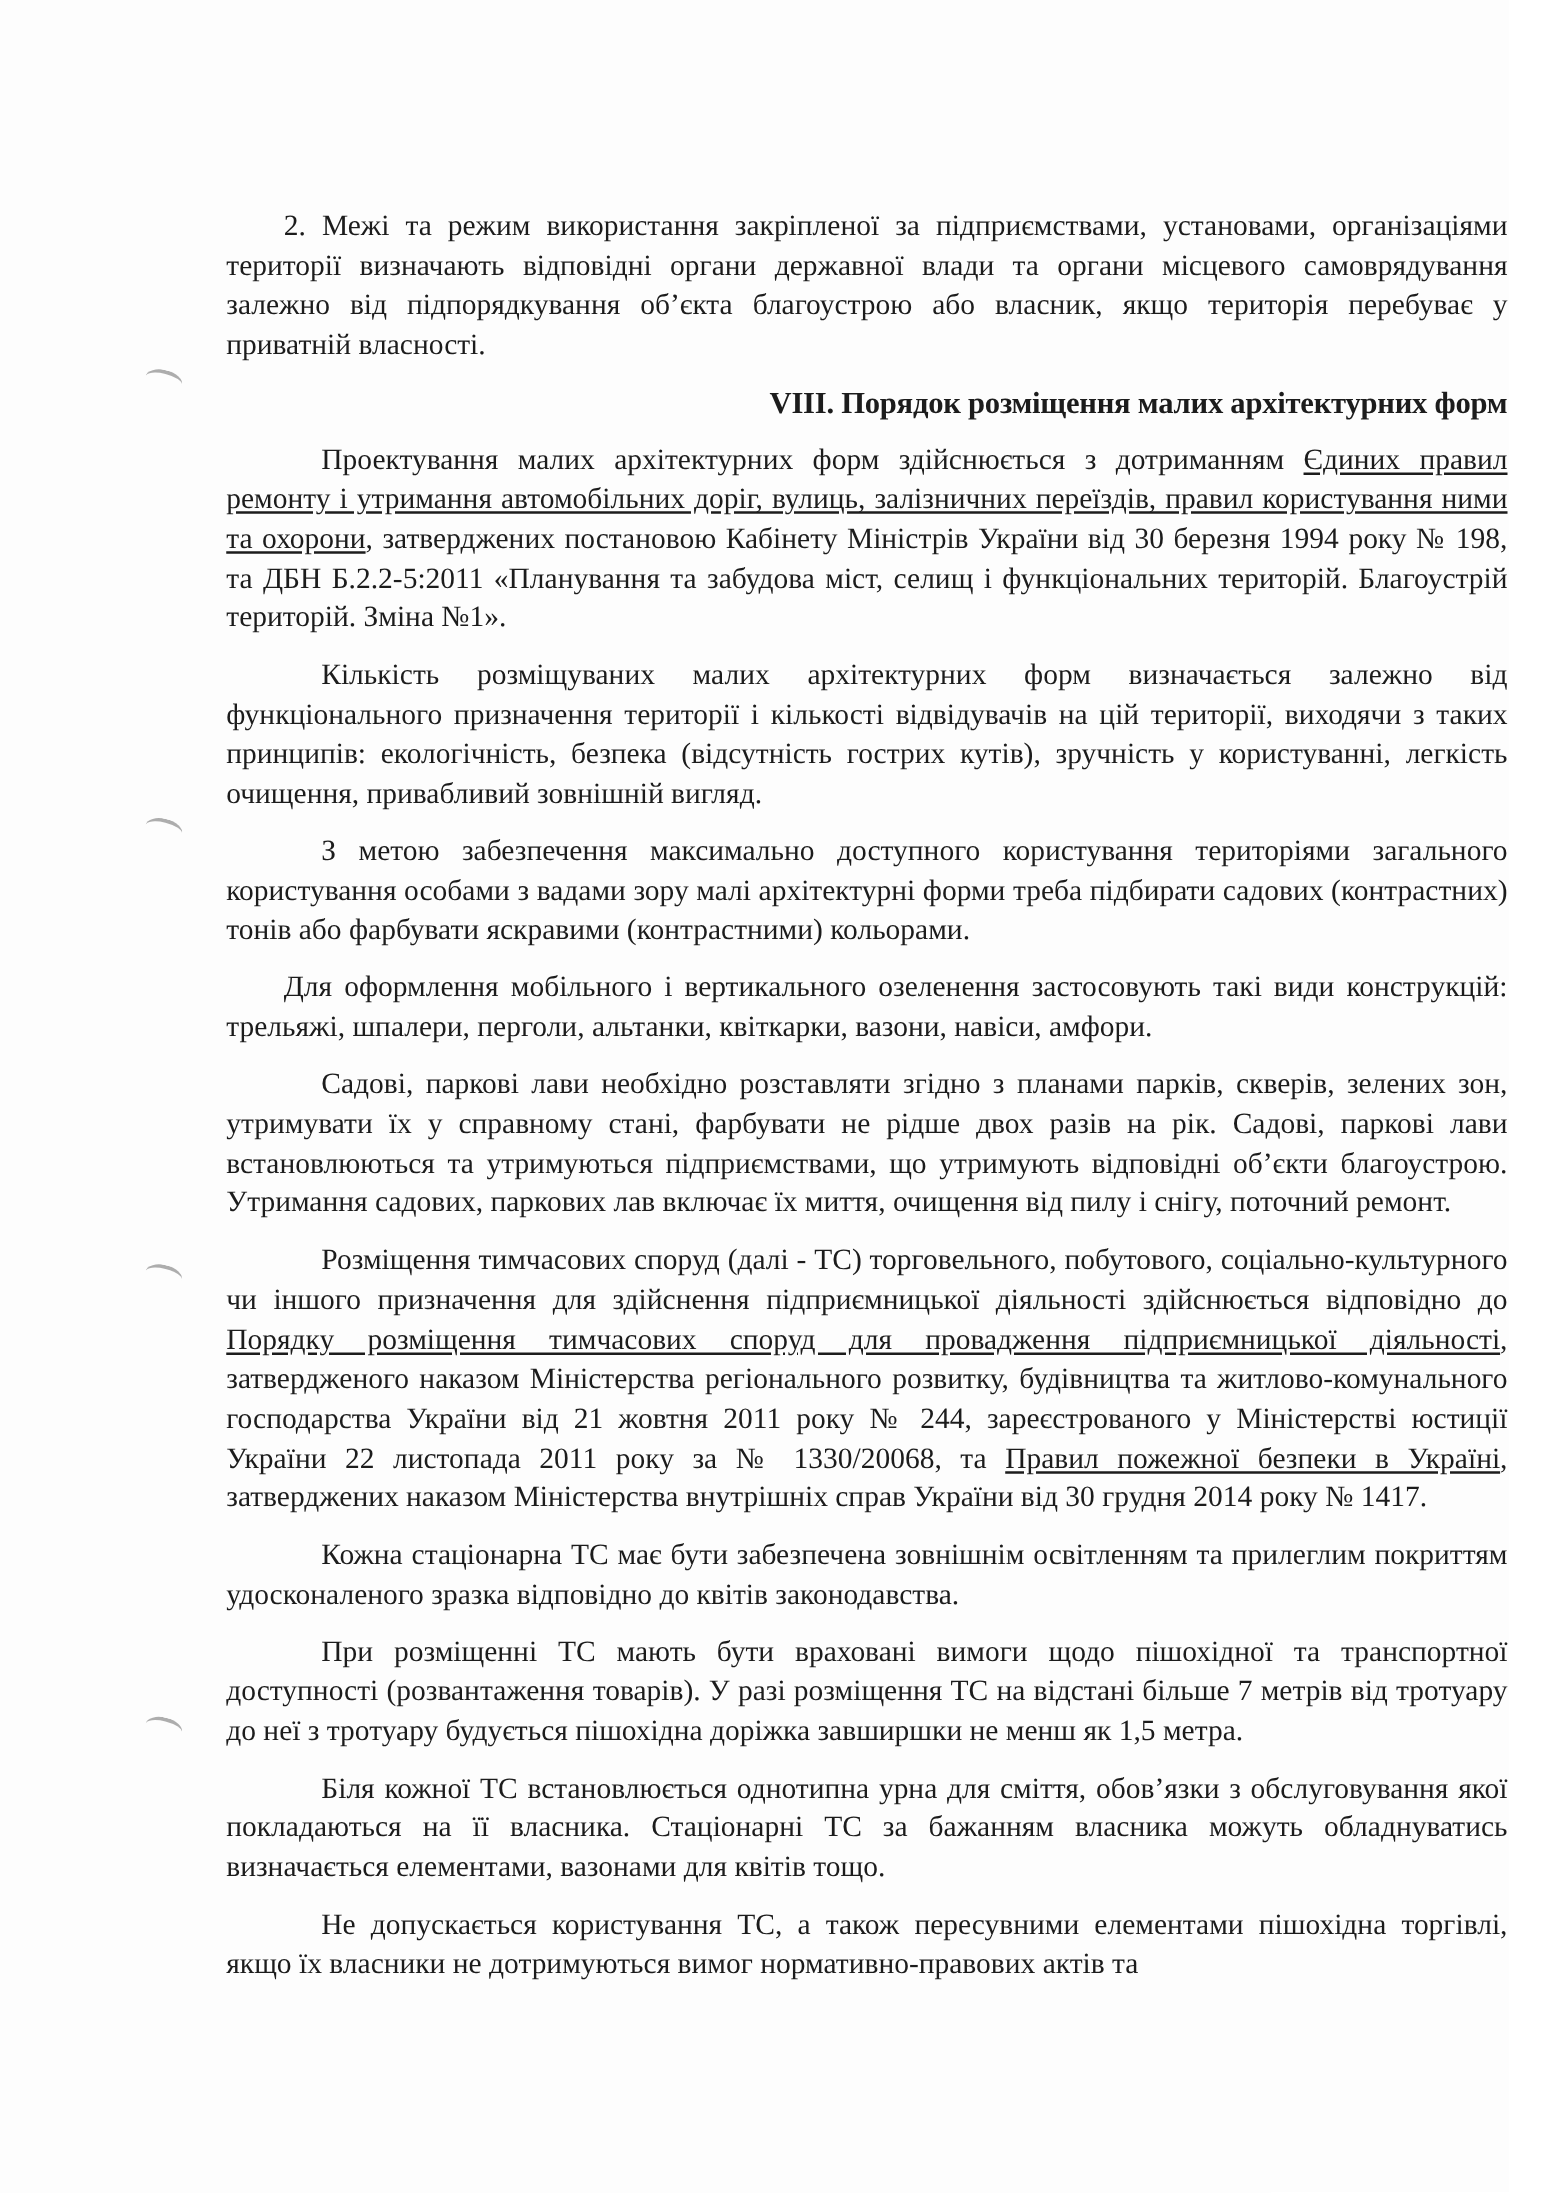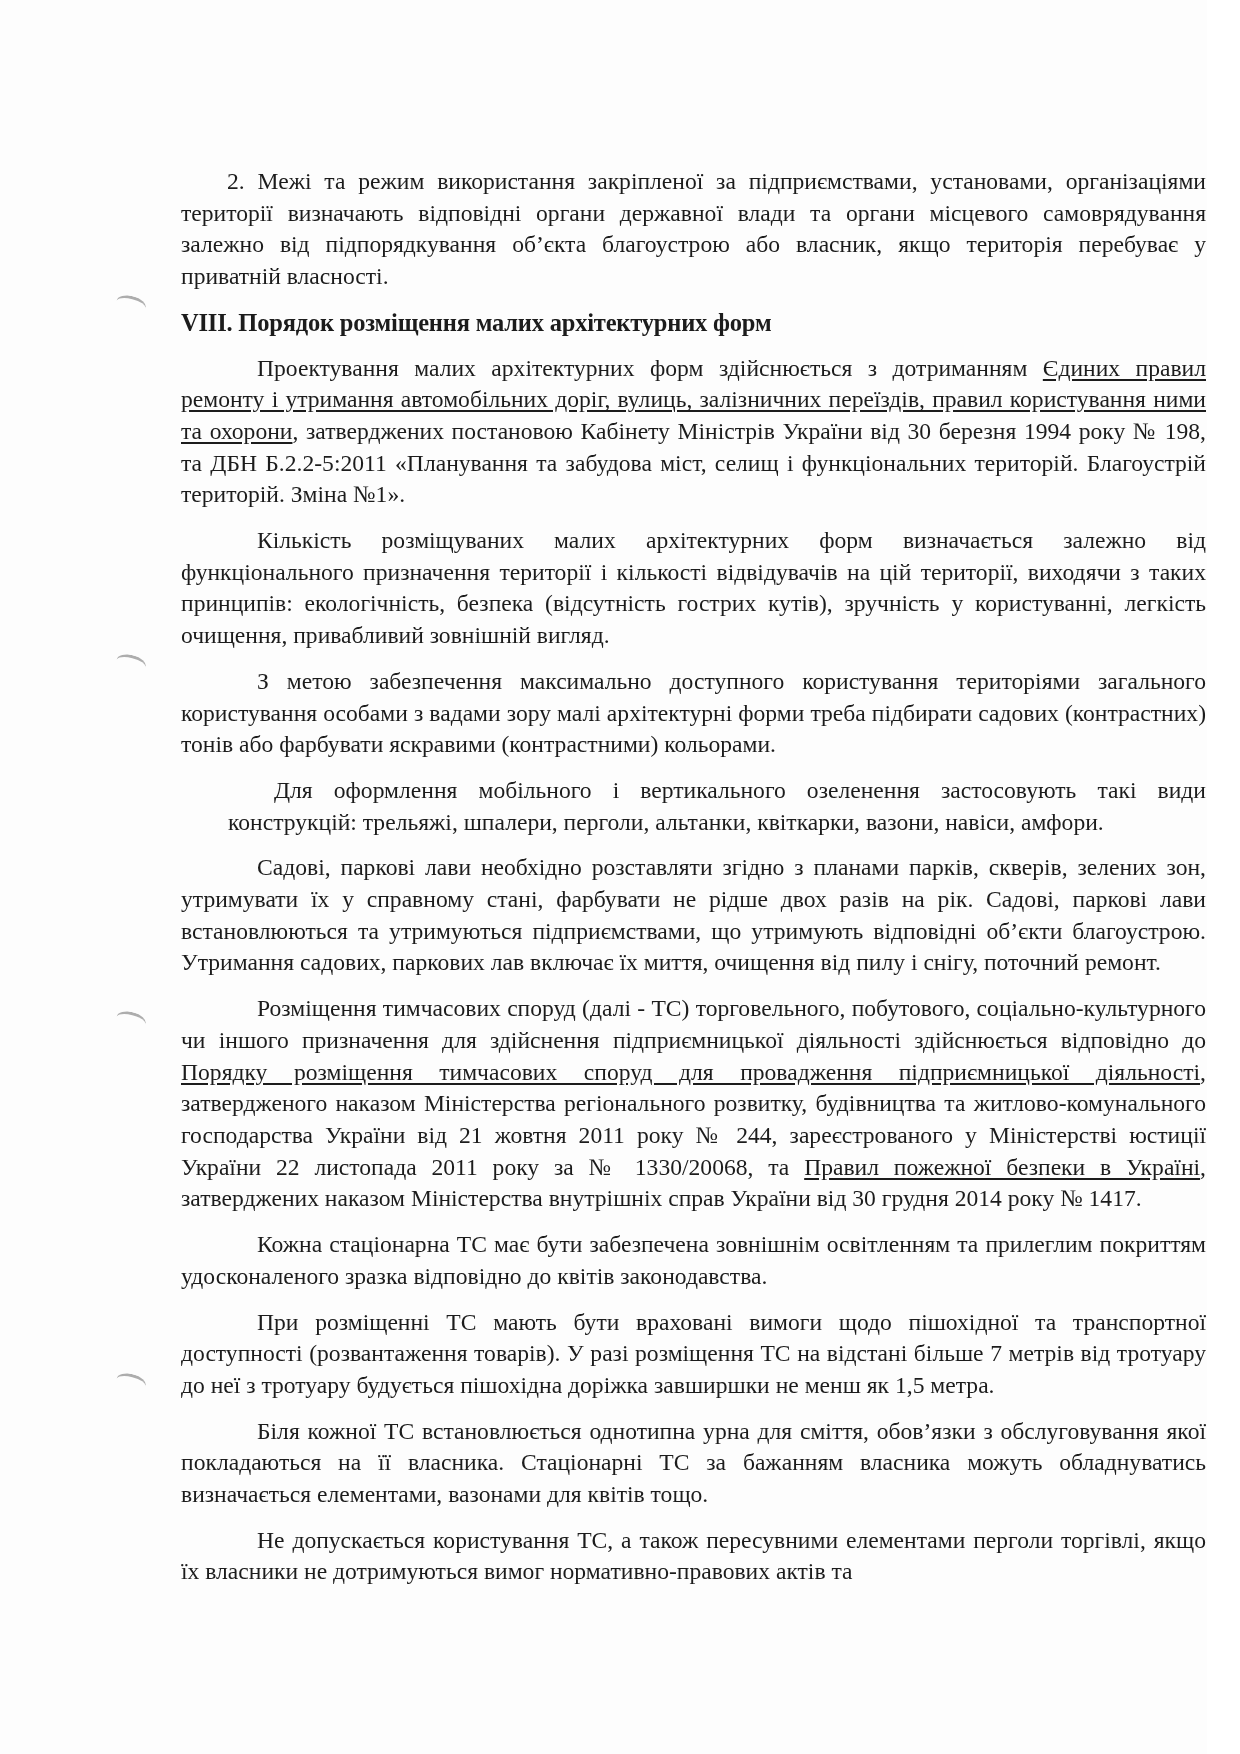--- a/index.html
+++ b/index.html
@@ -9,23 +9,23 @@
     background: #fdfdfd;
     font-family: "Liberation Serif", "DejaVu Serif", serif;
     color: #1c1c1c;
   }
   .content {
     position: absolute; left: 181px; top: 166px; width: 1025px;
     font-size: 23.6px; line-height: 31.7px;
   }
   .p { text-align: justify; margin: 0 0 14px 0; text-indent: 76px; }
   .p.first { text-indent: 46px; }
-  .p.small-indent { text-indent: 46px; margin-left: 47px; }
+  .p.small-indent { text-indent: 46px; }
   .heading {
-    text-align: left; font-weight: bold; font-size: 24.5px;
+    text-align: right; font-weight: bold; font-size: 24.5px;
     margin: 4px 0 14px 0; letter-spacing: -0.2px;
   }
   .u { text-decoration: underline; text-underline-offset: 3px; }
   .hole {
     position: absolute; width: 30px; height: 14px;
     border-top: 3px solid #6d6d6d; border-radius: 60% 60% 0 0;
     transform: rotate(14deg); opacity: 0.55;
   }
 </style>
 </head>
@@ -56,16 +56,16 @@
     <p class="p">Садові, паркові лави необхідно розставляти згідно з планами парків, скверів, зелених зон, утримувати їх у справному стані, фарбувати не рідше двох разів на рік. Садові, паркові лави встановлюються та утримуються підприємствами, що утримують відповідні об’єкти благоустрою. Утримання садових, паркових лав включає їх миття, очищення від пилу і снігу, поточний ремонт.</p>
 
     <p class="p"><span>Розміщення тимчасових споруд (далі - ТС) торговельного, побутового, соціально-культурного чи іншого призначення для здійснення підприємницької діяльності здійснюється відповідно до </span><span class="u">Порядку розміщення тимчасових споруд для провадження підприємницької діяльності</span><span>, затвердженого наказом Міністерства регіонального розвитку, будівництва та житлово-комунального господарства України від 21 жовтня 2011 року № 244, зареєстрованого у Міністерстві юстиції України 22 листопада 2011 року за № 1330/20068, та </span><span class="u">Правил пожежної безпеки в Україні</span><span>, затверджених наказом Міністерства внутрішніх справ України від 30 грудня 2014 року № 1417.</span></p>
 
     <p class="p">Кожна стаціонарна ТС має бути забезпечена зовнішнім освітленням та прилеглим покриттям удосконаленого зразка відповідно до квітів законодавства.</p>
 
     <p class="p">При розміщенні ТС мають бути враховані вимоги щодо пішохідної та транспортної доступності (розвантаження товарів). У разі розміщення ТС на відстані більше 7 метрів від тротуару до неї з тротуару будується пішохідна доріжка завширшки не менш як 1,5 метра.</p>
 
     <p class="p">Біля кожної ТС встановлюється однотипна урна для сміття, обов’язки з обслуговування якої покладаються на її власника. Стаціонарні ТС за бажанням власника можуть обладнуватись визначається елементами, вазонами для квітів тощо.</p>
 
-    <p class="p">Не допускається користування ТС, а також пересувними елементами перголи торгівлі, якщо їх власники не дотримуються вимог нормативно-правових актів та</p>
+    <p class="p">Не допускається користування ТС, а також пересувними елементами пішохідна торгівлі, якщо їх власники не дотримуються вимог нормативно-правових актів та</p>
 
   </div>
 </div>
 
 </body></html>

